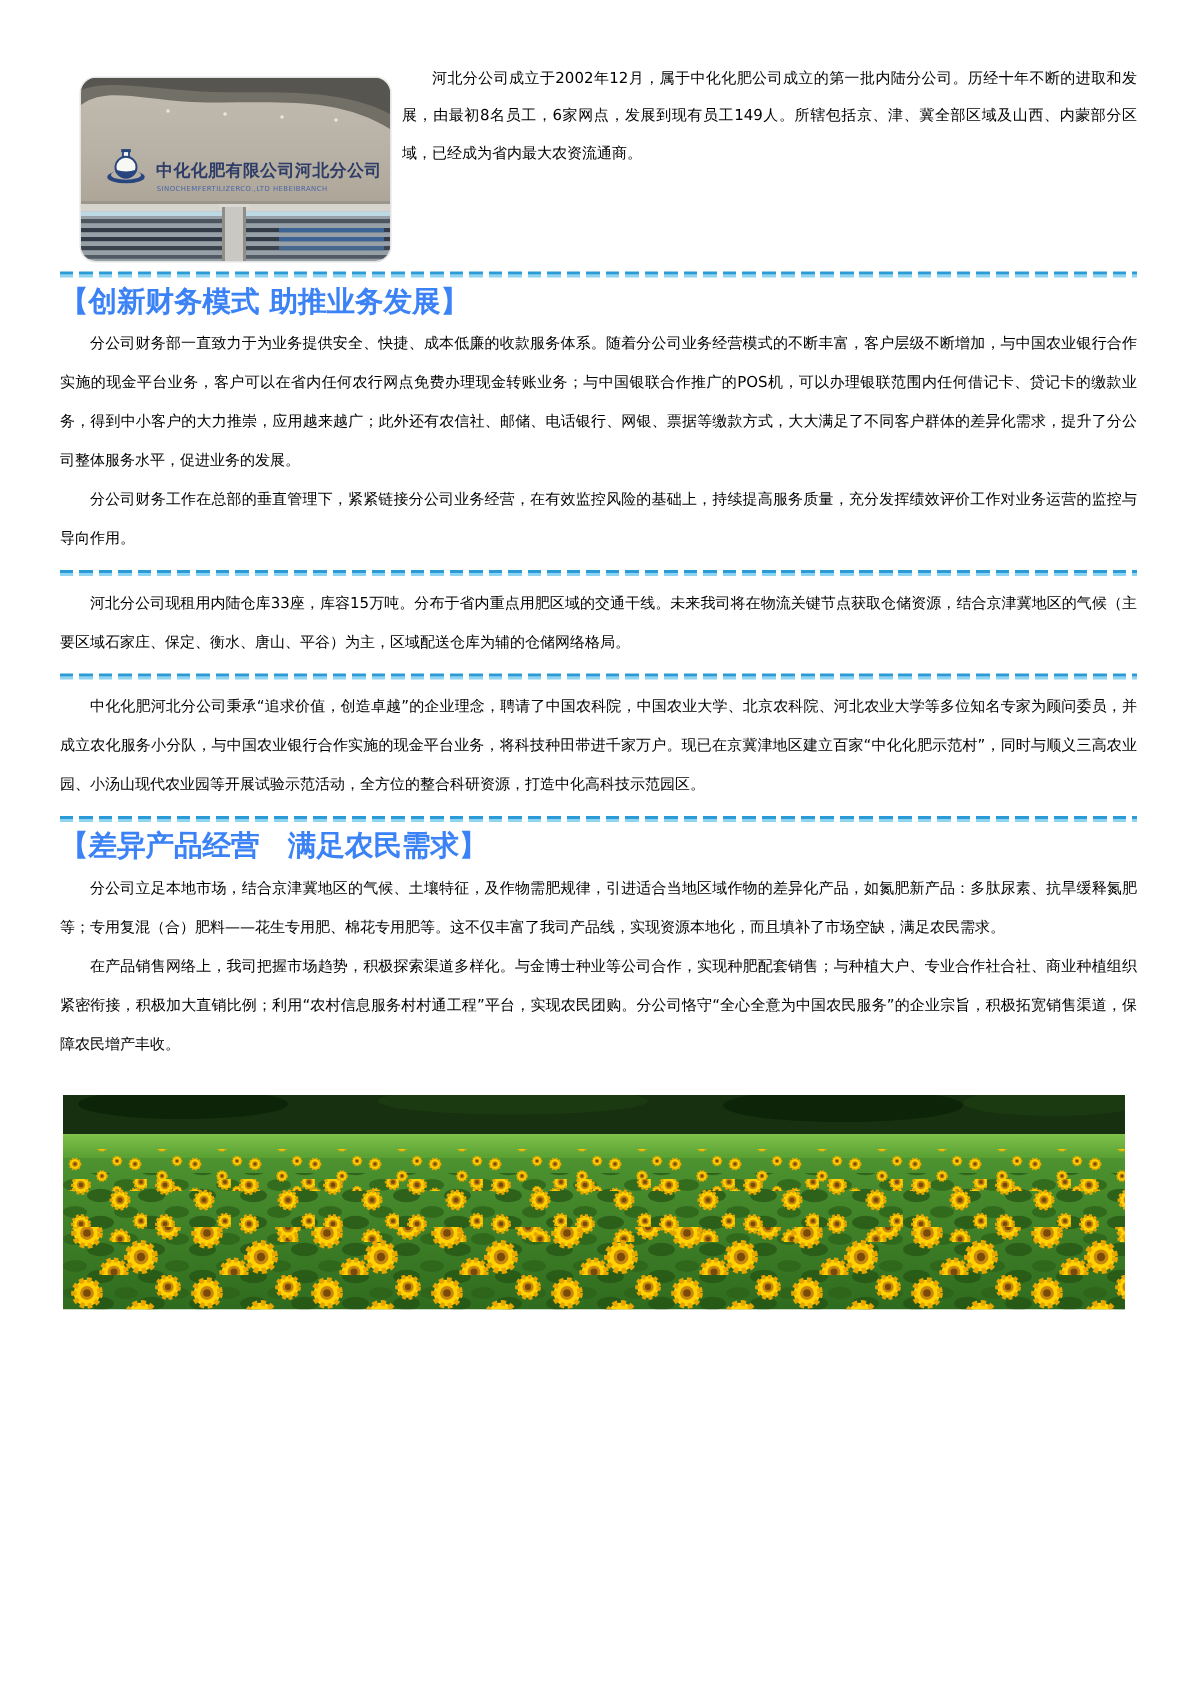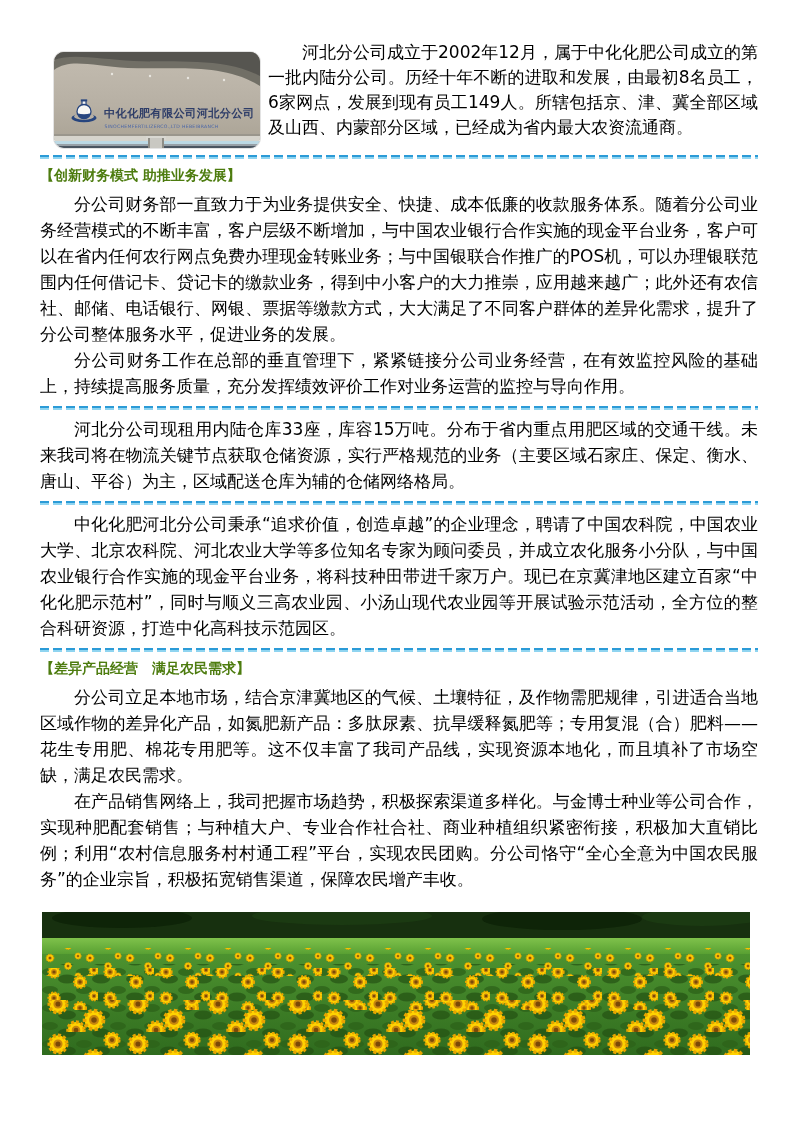--- a/index.html
+++ b/index.html
@@ -4,36 +4,36 @@
 <style>
   html,body{margin:0;padding:0;}
   body{
     width:793px;height:1122px;background:#ffffff;overflow:hidden;
     font-family:"DejaVu Sans","Liberation Sans",sans-serif;color:#000;
   }
   .page{position:relative;box-sizing:border-box;width:793px;height:1122px;padding:40px 35px 0 40px;}
 
   
   .intro{display:flex;align-items:flex-start;}
-  .sign-photo{flex:none;width:206px;height:96px;margin:12px 8px 0 14px;border-radius:10px;overflow:hidden;box-shadow:0 0 0 1px #e3e3e3;text-align:center;}
+  .sign-photo{flex:none;width:206px;height:122px;margin:12px 8px 0 14px;border-radius:10px;overflow:hidden;box-shadow:0 0 0 1px #e3e3e3;text-align:center;}
   .intro-text{flex:1;min-width:0;}
-  .para{font-size:17px;line-height:26px;text-align:justify;text-indent:2em;margin:0;}
+  .para{font-size:10px;line-height:26px;text-align:justify;text-indent:2em;margin:0;}
   .intro-text .para{line-height:25px;}
 
   
   .divider{height:4px;margin:7px 0 6px 0;
     background-image:
       repeating-linear-gradient(90deg,#2B9BD7 0 9px,transparent 9px 13px),
       repeating-linear-gradient(90deg,#8FD4F0 0 9px,transparent 9px 13px);
     background-size:100% 2px,100% 2px;
     background-position:0 0,0 2px;
     background-repeat:repeat-x;
   }
 
-  .section-heading{font-size:14px;font-weight:bold;color:#4d7c0f;margin:6px 0 6px 0;line-height:20px;}
+  .section-heading{font-size:19px;font-weight:bold;color:#3b82f6;margin:6px 0 6px 0;line-height:20px;}
 
   .field-photo{width:708px;height:143px;margin:20px 0 0 2px;display:block;}
 </style>
 </head>
 <body>
 
 <div class="page">
 
   <div class="intro">
     <div class="sign-photo">
@@ -98,21 +98,21 @@
 
   <div>
     <div class="section-heading">【创新财务模式 助推业务发展】</div>
     <p class="para">分公司财务部一直致力于为业务提供安全、快捷、成本低廉的收款服务体系。随着分公司业务经营模式的不断丰富，客户层级不断增加，与中国农业银行合作实施的现金平台业务，客户可以在省内任何农行网点免费办理现金转账业务；与中国银联合作推广的POS机，可以办理银联范围内任何借记卡、贷记卡的缴款业务，得到中小客户的大力推崇，应用越来越广；此外还有农信社、邮储、电话银行、网银、票据等缴款方式，大大满足了不同客户群体的差异化需求，提升了分公司整体服务水平，促进业务的发展。</p>
     <p class="para">分公司财务工作在总部的垂直管理下，紧紧链接分公司业务经营，在有效监控风险的基础上，持续提高服务质量，充分发挥绩效评价工作对业务运营的监控与导向作用。</p>
   </div>
 
   <div class="divider"></div>
 
   <div>
-    <p class="para">河北分公司现租用内陆仓库33座，库容15万吨。分布于省内重点用肥区域的交通干线。未来我司将在物流关键节点获取仓储资源，实行严格规范的业务（主要区域石家庄、保定、衡水、唐山、平谷）为主，区域配送仓库为辅的仓储网络格局。</p>
+    <p class="para">河北分公司现租用内陆仓库33座，库容15万吨。分布于省内重点用肥区域的交通干线。未来我司将在物流关键节点获取仓储资源，结合京津冀地区的气候（主要区域石家庄、保定、衡水、唐山、平谷）为主，区域配送仓库为辅的仓储网络格局。</p>
   </div>
 
   <div class="divider"></div>
 
   <div>
     <p class="para">中化化肥河北分公司秉承“追求价值，创造卓越”的企业理念，聘请了中国农科院，中国农业大学、北京农科院、河北农业大学等多位知名专家为顾问委员，并成立农化服务小分队，与中国农业银行合作实施的现金平台业务，将科技种田带进千家万户。现已在京冀津地区建立百家“中化化肥示范村”，同时与顺义三高农业园、小汤山现代农业园等开展试验示范活动，全方位的整合科研资源，打造中化高科技示范园区。</p>
   </div>
 
   <div class="divider"></div>
 

